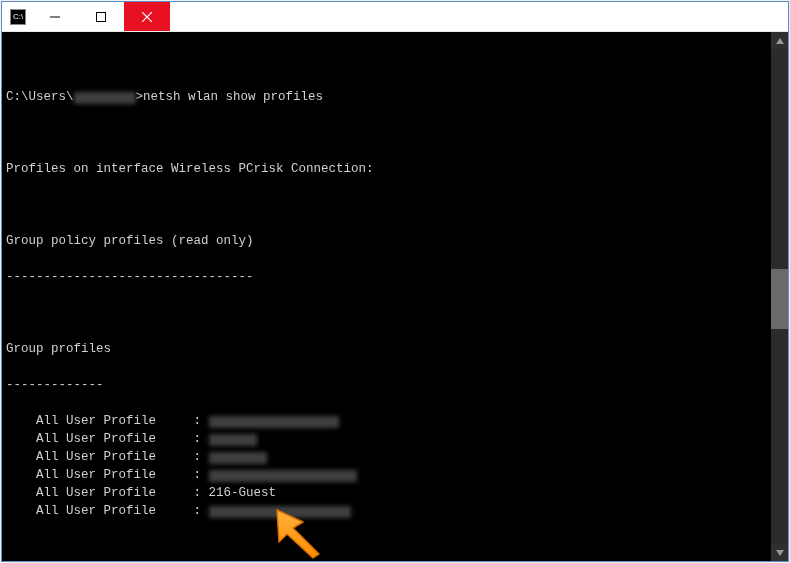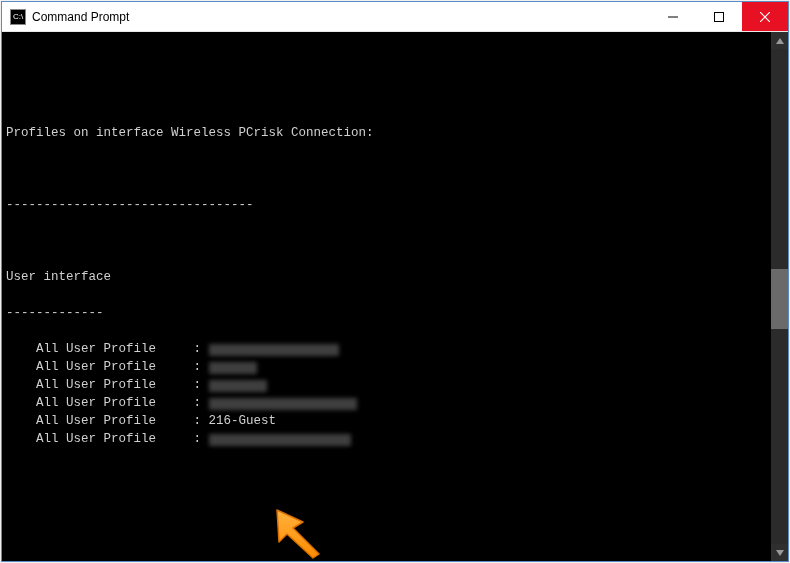--- a/index.html
+++ b/index.html
@@ -149,21 +149,20 @@
       letter-spacing: -4px;
       white-space: nowrap;
     }
   </style>
 </head>
 <body>
 
 <div class="window">
   <div class="titlebar">
     <div class="title-icon">C:\</div>
-    <div class="title-text">Command Prompt</div>
     <div class="window-controls">
       <div class="win-btn minimize">
         <svg viewBox="0 0 10 10">
             <line x1="0" y1="5" x2="10" y2="5" stroke="#000" stroke-width="1"></line>
           </svg>
       </div>
       <div class="win-btn maximize">
         <svg viewBox="0 0 10 10">
             <rect x="0.5" y="0.5" width="9" height="9" fill="none" stroke="#000" stroke-width="1"></rect>
           </svg>
@@ -172,26 +171,28 @@
         <svg viewBox="0 0 10 10">
             <line x1="0" y1="0" x2="10" y2="10" stroke="#fff" stroke-width="1.2"></line>
             <line x1="10" y1="0" x2="0" y2="10" stroke="#fff" stroke-width="1.2"></line>
           </svg>
       </div>
     </div>
   </div>
   <div class="content-area">
     <div class="terminal">
       <div style="position:relative;">
+<div><span>C:\Users\</span><span class="redacted" style="width:62px">xxxxxxx</span>&gt;<span>netsh wlan show profiles</span></div>
 <div>&nbsp;</div>
 <div>Profiles on interface Wireless PCrisk Connection:</div>
 <div>&nbsp;</div>
+<div>Group policy profiles (read only)</div>
 <div>---------------------------------</div>
 <div>&nbsp;</div>
-<div>User interface</div>
+<div>Group profiles</div>
 <div>-------------</div>
 <div id="profile-rows"><div><span>    All User Profile     : </span><span class="redacted" style="width: 130px;">x</span></div><div><span>    All User Profile     : </span><span class="redacted" style="width: 48px;">x</span></div><div><span>    All User Profile     : </span><span class="redacted" style="width: 58px;">x</span></div><div><span>    All User Profile     : </span><span class="redacted" style="width: 148px;">x</span></div><div><span>    All User Profile     : </span><span>216-Guest</span></div><div><span>    All User Profile     : </span><span class="redacted" style="width: 142px;">x</span></div></div>
       </div>
     </div>
     <div class="scrollbar">
       <div class="scroll-arrow">
         <svg width="8" height="6" viewBox="0 0 8 6">
             <path d="M4 0 L8 6 L0 6 Z" fill="#999"></path>
           </svg>
       </div>

